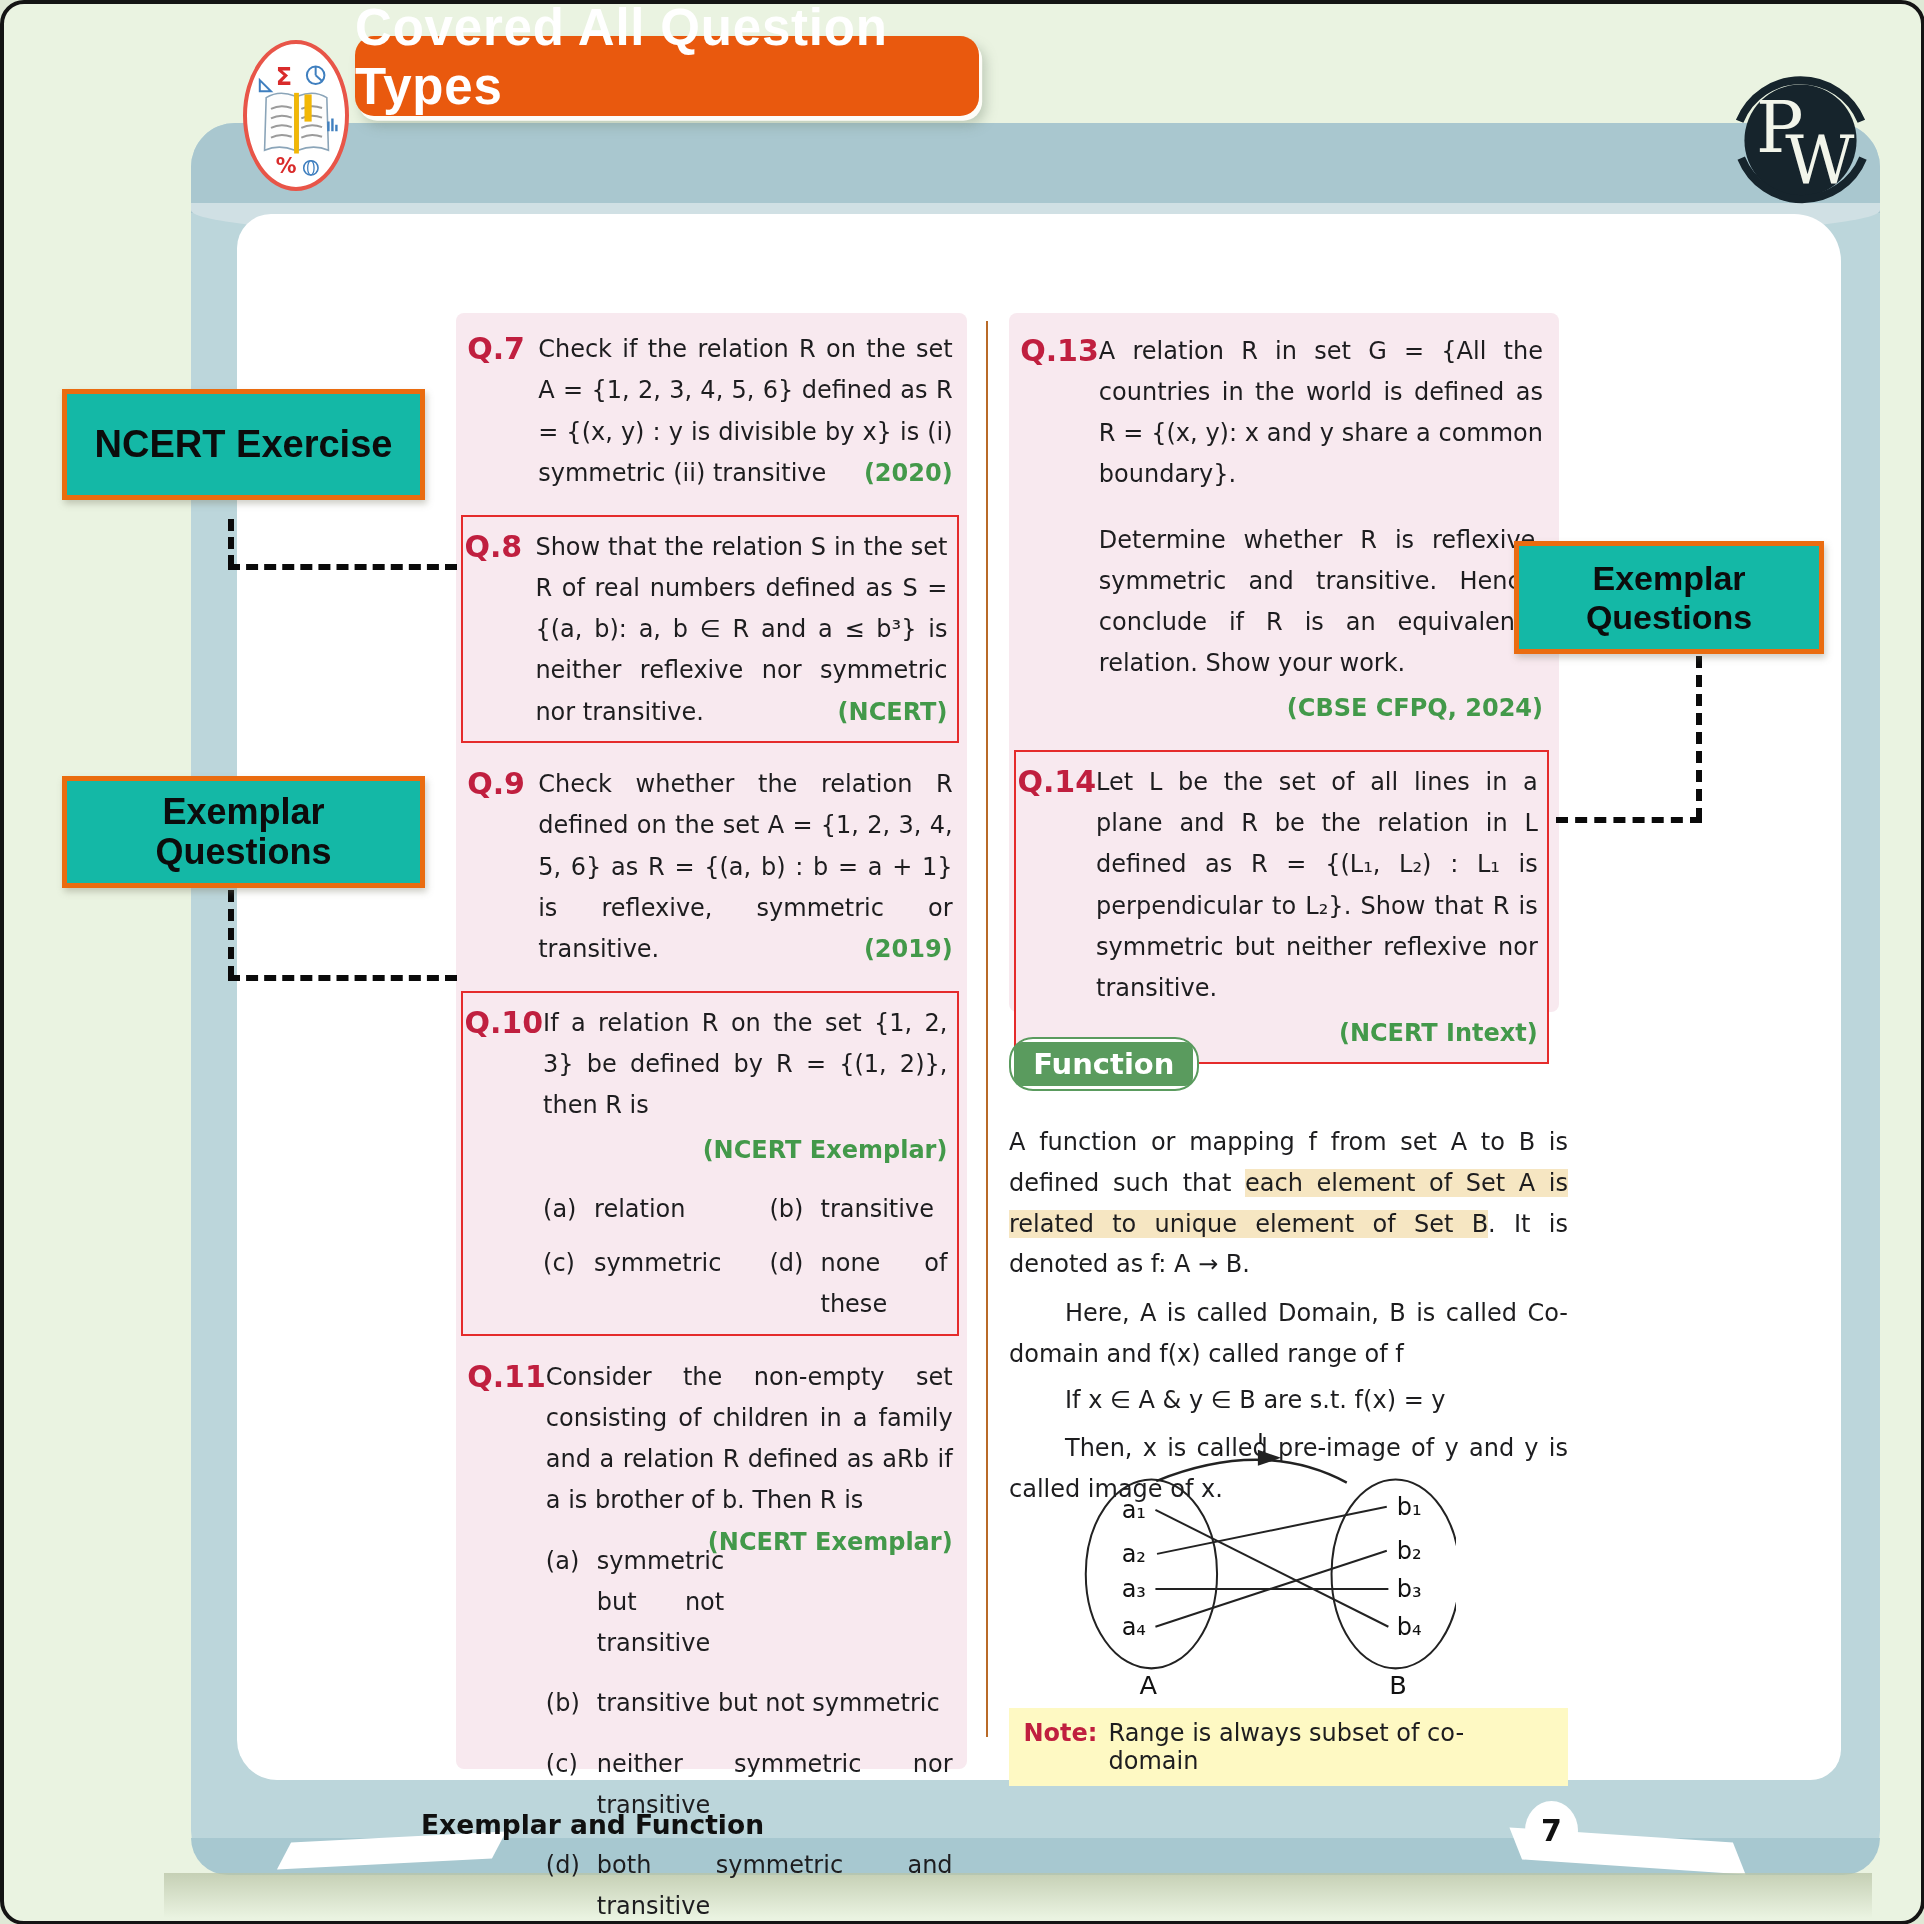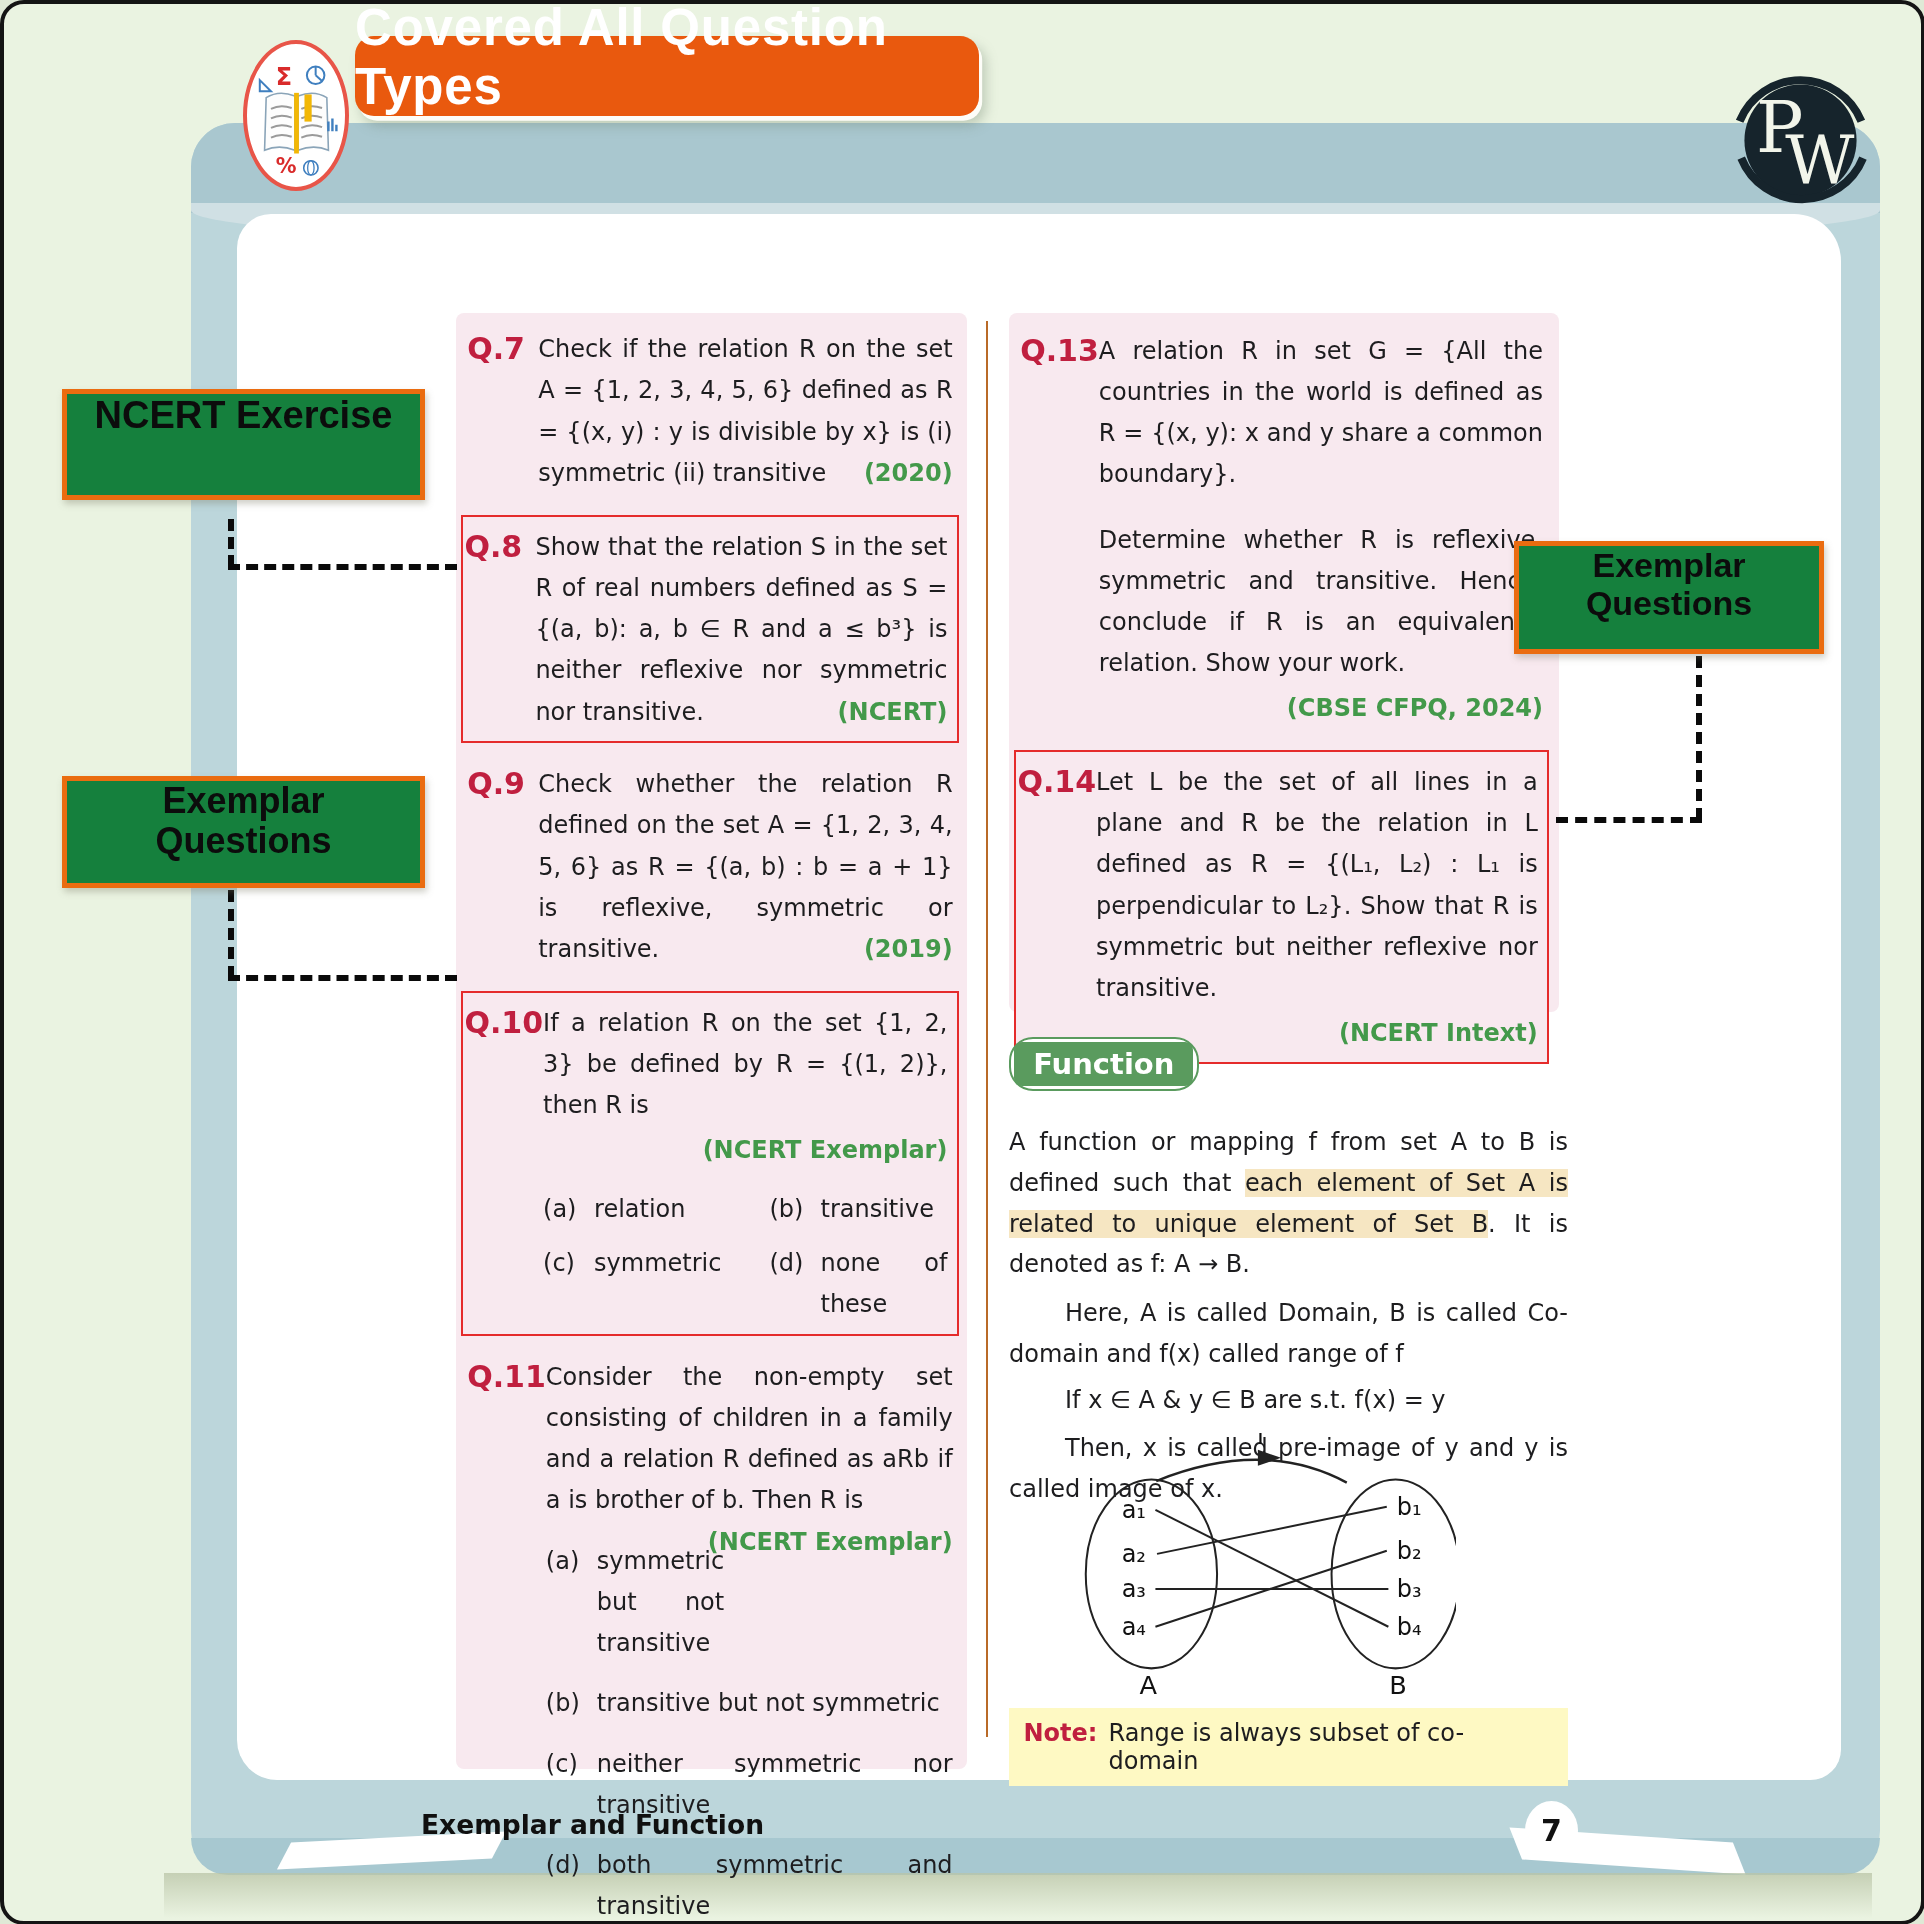--- a/index.html
+++ b/index.html
@@ -40,22 +40,22 @@
     border-radius:34px 47px 30.5px 40px;
   }
   
   .footer-chapter{position:absolute;left:417px;top:1805px;font-size:26.5px;font-weight:600;color:#101010;z-index:4;}
   .page-badge{
     position:absolute;left:1521px;top:1797px;width:53px;height:59px;background:#fff;border-radius:50%;
     display:flex;align-items:center;justify-content:center;font-size:30px;font-weight:600;color:#111;z-index:4;
   }
   
   .callout{
-    position:absolute;background:#15803d;border:5.6px solid #ea6c10;box-sizing:border-box;
-    display:flex;flex-direction:column;align-items:center;justify-content:flex-start;z-index:7;
+    position:absolute;background:#14b8a6;border:5.6px solid #ea6c10;box-sizing:border-box;
+    display:flex;flex-direction:column;align-items:center;justify-content:center;z-index:7;
     font-family:"Liberation Sans",sans-serif;font-weight:bold;color:#0c0c0c;text-align:center;
     box-shadow:2.4px 4px 6.4px rgba(120,120,100,.35);
   }
   .co-ncert{left:58px;top:385px;width:363px;height:111px;font-size:38px;}
   .co-exl{left:58px;top:772px;width:363px;height:112px;font-size:36px;line-height:1.12;}
   .co-exr{left:1510px;top:537px;width:310px;height:113px;font-size:34px;line-height:1.12;}
   .dash{position:absolute;z-index:6;}
   .dash.v{border-left:6.4px dashed #0a0a0a;}
   .dash.h{border-top:6.4px dashed #0a0a0a;}
   .d1{left:224px;top:515px;height:48px;}

